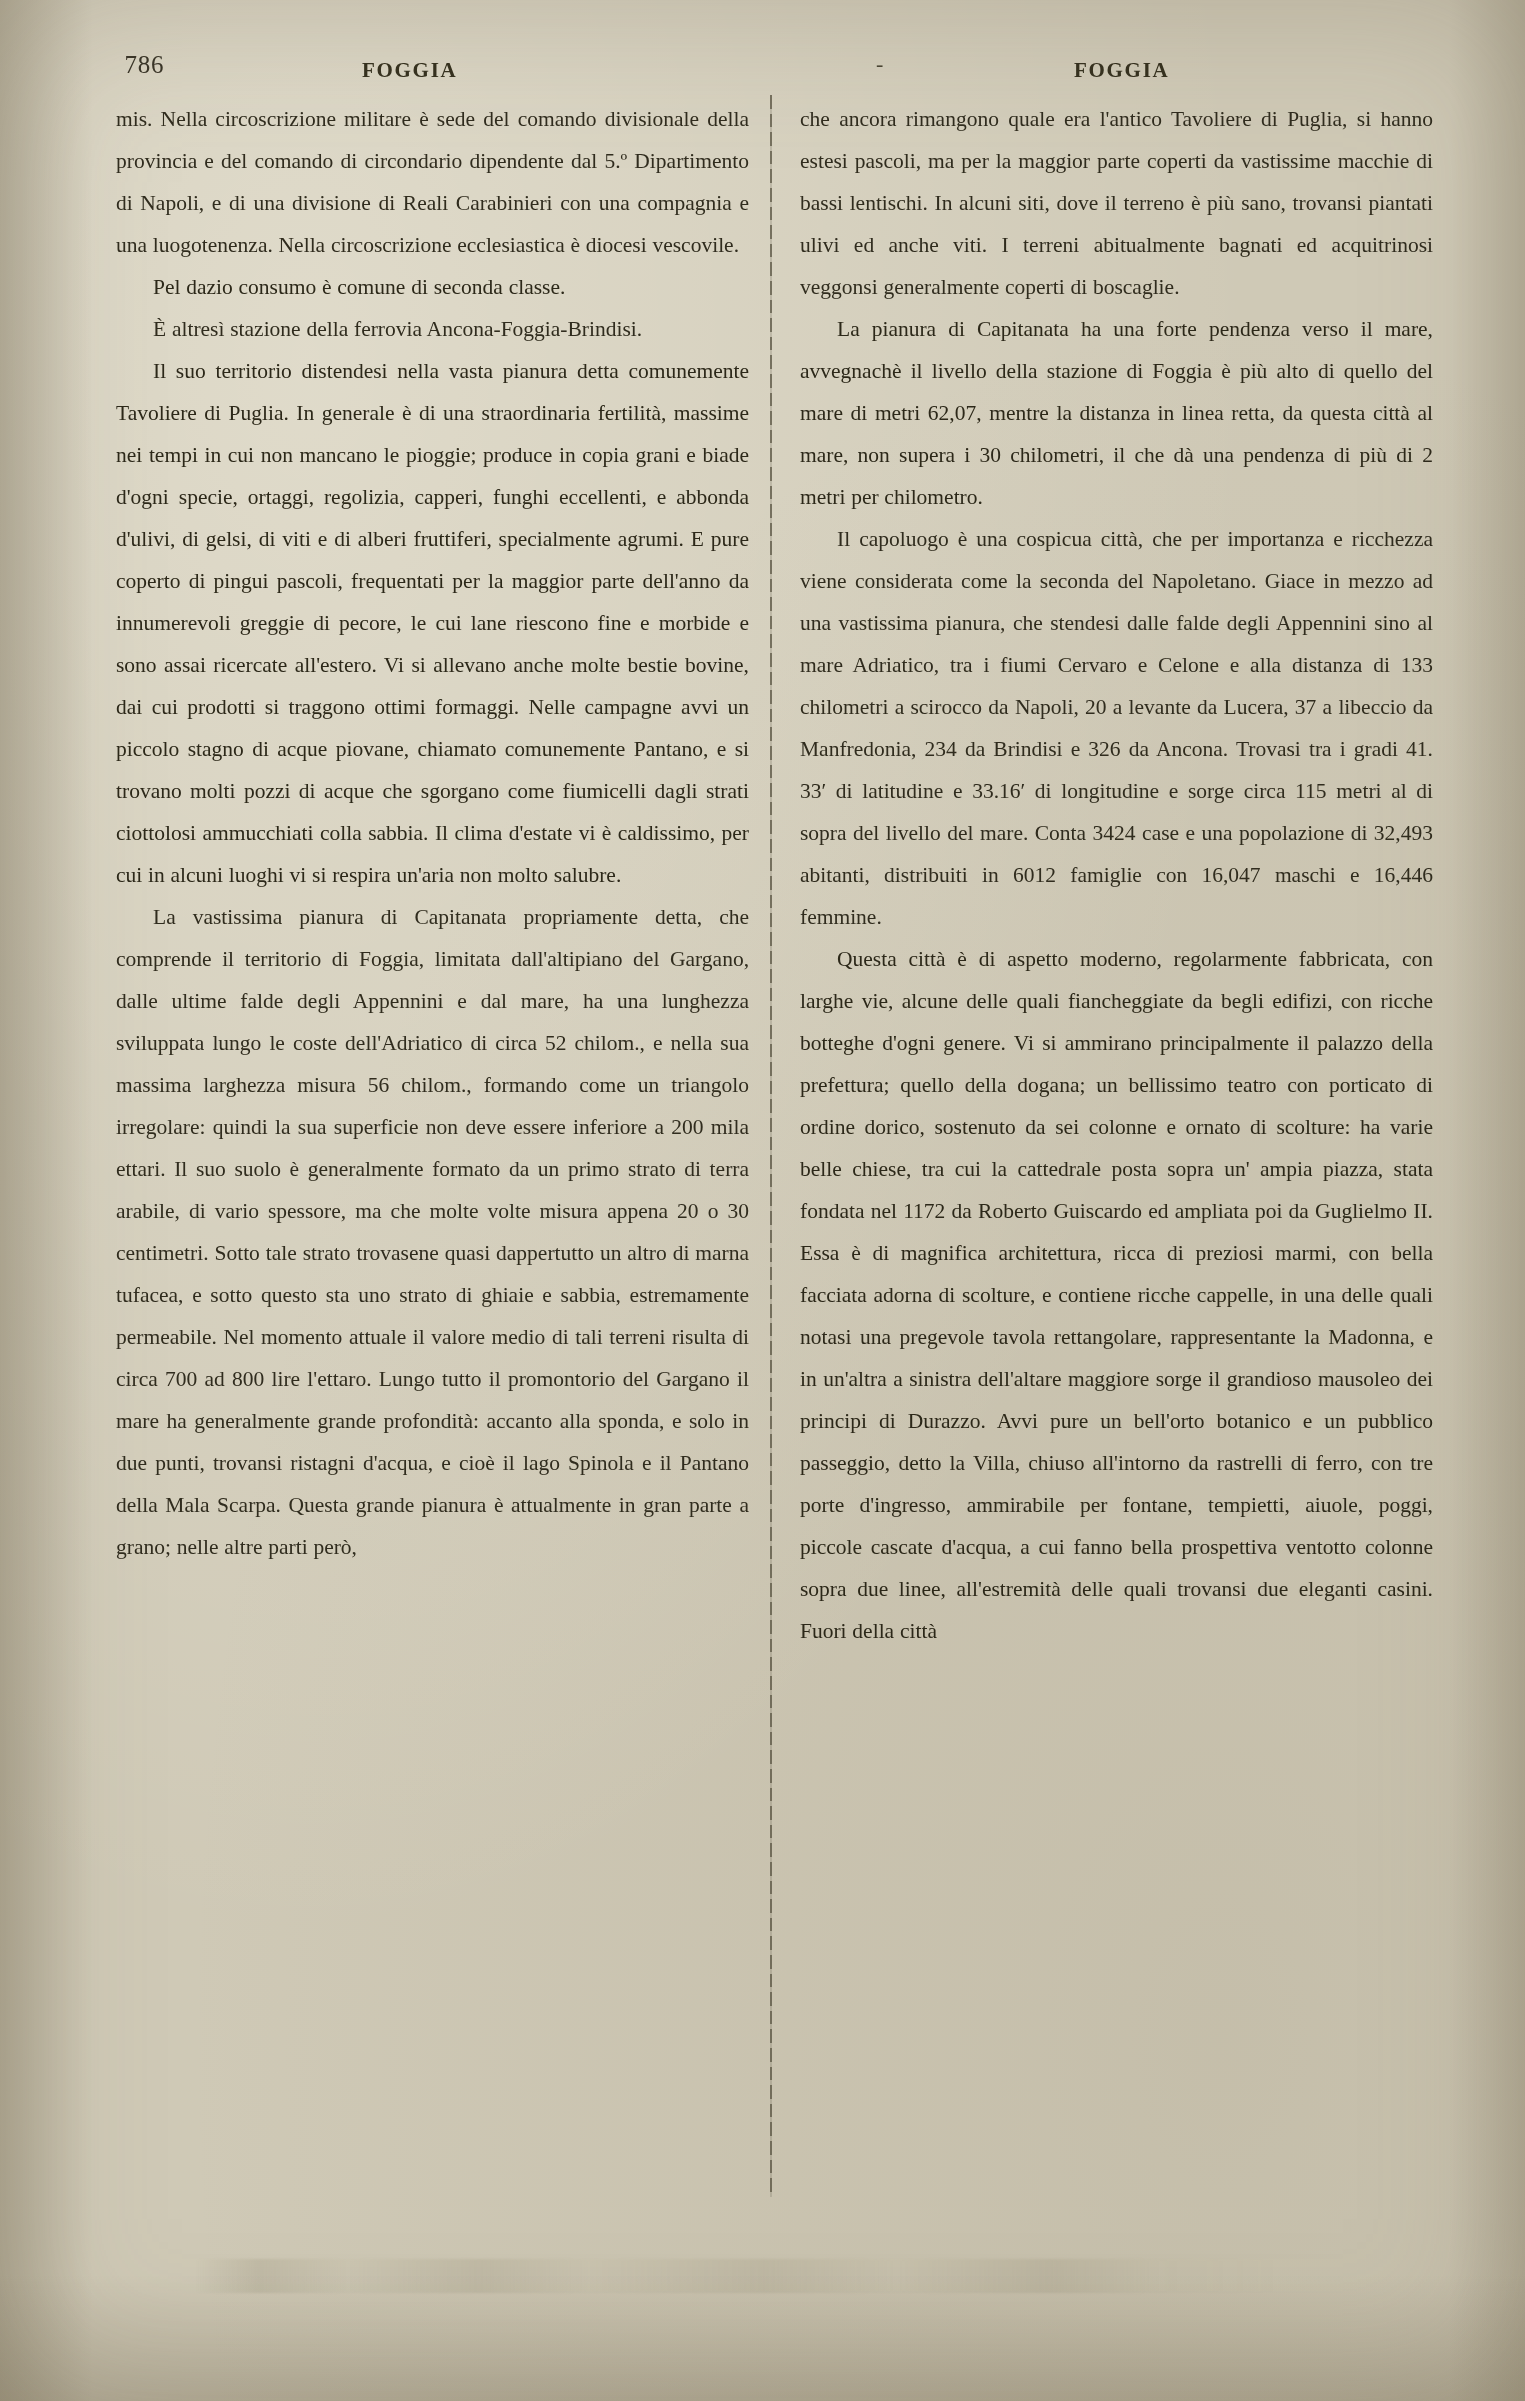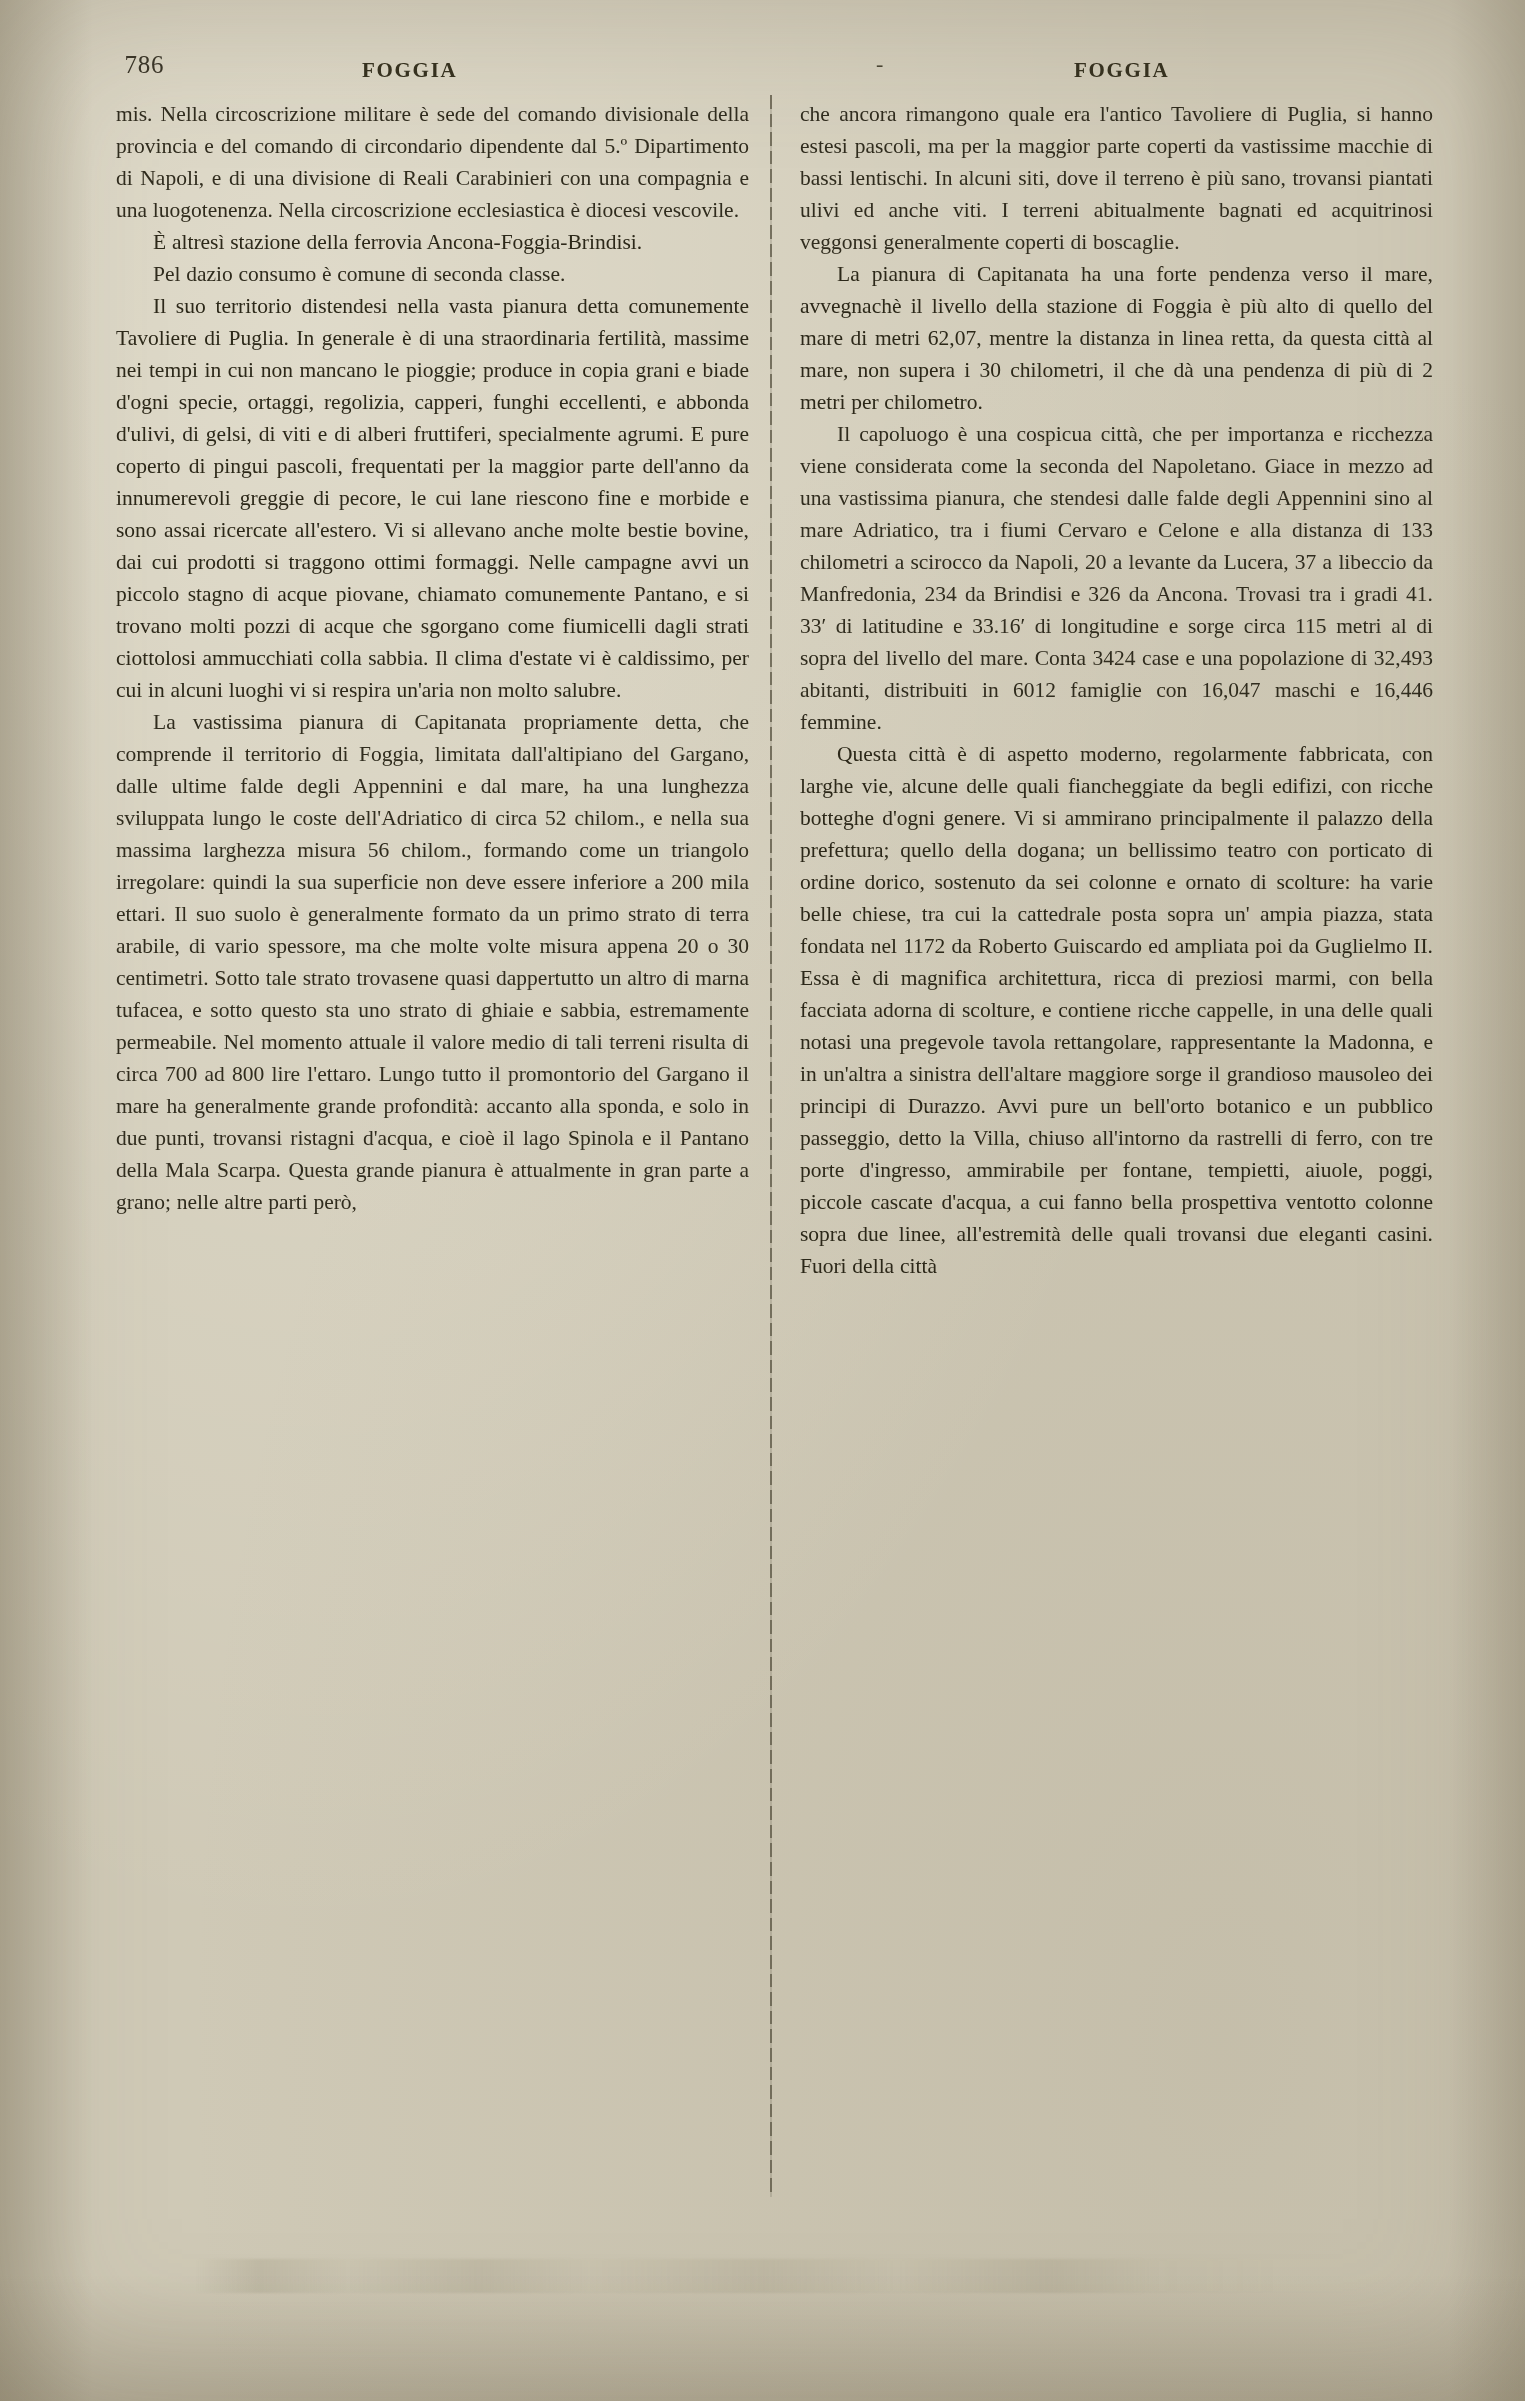--- a/index.html
+++ b/index.html
@@ -92,21 +92,21 @@
     background: repeating-linear-gradient(
       to bottom,
       #55503e 0px, #55503e 13.5px,
       rgba(85,80,62,0.25) 13.5px, rgba(85,80,62,0.25) 18.6px
     );
     opacity: .75;
   }
   p.para {
     margin: 0;
     font-size: 21.5px;
-    line-height: 32px;
+    line-height: 42px;
     text-align: justify;
     color: #2e2a1d;
     text-indent: 0;
     hyphens: manual;
     word-spacing: 0.4px;
   }
   p.indent {
     text-indent: 37px;
   }
   
@@ -167,22 +167,22 @@
       <span class="head-left">FOGGIA</span>
       <span class="dash-mark">-</span>
       <span class="head-right">FOGGIA</span>
     </div>
 
     <div class="columns">
       <div class="rule"></div>
 
       <div class="col">
         <p class="para">mis. Nella circoscrizione militare è sede del comando divisionale della provincia e del comando di circondario dipendente dal 5.º Dipartimento di Napoli, e di una divisione di Reali Carabinieri con una compagnia e una luogotenenza. Nella circoscrizione ecclesiastica è diocesi vescovile.</p>
+        <p class="para indent">Pel dazio consumo è comune di seconda classe.</p>
         <p class="para indent">È altresì stazione della ferrovia Ancona-Foggia-Brindisi.</p>
-        <p class="para indent">Pel dazio consumo è comune di seconda classe.</p>
         <p class="para indent">Il suo territorio distendesi nella vasta pianura detta comunemente Tavoliere di Puglia. In generale è di una straordinaria fertilità, massime nei tempi in cui non mancano le pioggie; produce in copia grani e biade d'ogni specie, ortaggi, regolizia, capperi, funghi eccellenti, e abbonda d'ulivi, di gelsi, di viti e di alberi fruttiferi, specialmente agrumi. E pure coperto di pingui pascoli, frequentati per la maggior parte dell'anno da innumerevoli greggie di pecore, le cui lane riescono fine e morbide e sono assai ricercate all'estero. Vi si allevano anche molte bestie bovine, dai cui prodotti si traggono ottimi formaggi. Nelle campagne avvi un piccolo stagno di acque piovane, chiamato comunemente Pantano, e si trovano molti pozzi di acque che sgorgano come fiumicelli dagli strati ciottolosi ammucchiati colla sabbia. Il clima d'estate vi è caldissimo, per cui in alcuni luoghi vi si respira un'aria non molto salubre.</p>
         <p class="para indent">La vastissima pianura di Capitanata propriamente detta, che comprende il territorio di Foggia, limitata dall'altipiano del Gargano, dalle ultime falde degli Appennini e dal mare, ha una lunghezza sviluppata lungo le coste dell'Adriatico di circa 52 chilom., e nella sua massima larghezza misura 56 chilom., formando come un triangolo irregolare: quindi la sua superficie non deve essere inferiore a 200 mila ettari. Il suo suolo è generalmente formato da un primo strato di terra arabile, di vario spessore, ma che molte volte misura appena 20 o 30 centimetri. Sotto tale strato trovasene quasi dappertutto un altro di marna tufacea, e sotto questo sta uno strato di ghiaie e sabbia, estremamente permeabile. Nel momento attuale il valore medio di tali terreni risulta di circa 700 ad 800 lire l'ettaro. Lungo tutto il promontorio del Gargano il mare ha generalmente grande profondità: accanto alla sponda, e solo in due punti, trovansi ristagni d'acqua, e cioè il lago Spinola e il Pantano della Mala Scarpa. Questa grande pianura è attualmente in gran parte a grano; nelle altre parti però,</p>
       </div>
 
       <div class="col">
         <p class="para">che ancora rimangono quale era l'antico Tavoliere di Puglia, si hanno estesi pascoli, ma per la maggior parte coperti da vastissime macchie di bassi lentischi. In alcuni siti, dove il terreno è più sano, trovansi piantati ulivi ed anche viti. I terreni abitualmente bagnati ed acquitrinosi veggonsi generalmente coperti di boscaglie.</p>
         <p class="para indent">La pianura di Capitanata ha una forte pendenza verso il mare, avvegnachè il livello della stazione di Foggia è più alto di quello del mare di metri 62,07, mentre la distanza in linea retta, da questa città al mare, non supera i 30 chilometri, il che dà una pendenza di più di 2 metri per chilometro.</p>
         <p class="para indent">Il capoluogo è una cospicua città, che per importanza e ricchezza viene considerata come la seconda del Napoletano. Giace in mezzo ad una vastissima pianura, che stendesi dalle falde degli Appennini sino al mare Adriatico, tra i fiumi Cervaro e Celone e alla distanza di 133 chilometri a scirocco da Napoli, 20 a levante da Lucera, 37 a libeccio da Manfredonia, 234 da Brindisi e 326 da Ancona. Trovasi tra i gradi 41. 33′ di latitudine e 33.16′ di longitudine e sorge circa 115 metri al di sopra del livello del mare. Conta 3424 case e una popolazione di 32,493 abitanti, distribuiti in 6012 famiglie con 16,047 maschi e 16,446 femmine.</p>
         <p class="para indent">Questa città è di aspetto moderno, regolarmente fabbricata, con larghe vie, alcune delle quali fiancheggiate da begli edifizi, con ricche botteghe d'ogni genere. Vi si ammirano principalmente il palazzo della prefettura; quello della dogana; un bellissimo teatro con porticato di ordine dorico, sostenuto da sei colonne e ornato di scolture: ha varie belle chiese, tra cui la cattedrale posta sopra un' ampia piazza, stata fondata nel 1172 da Roberto Guiscardo ed ampliata poi da Guglielmo II. Essa è di magnifica architettura, ricca di preziosi marmi, con bella facciata adorna di scolture, e contiene ricche cappelle, in una delle quali notasi una pregevole tavola rettangolare, rappresentante la Madonna, e in un'altra a sinistra dell'altare maggiore sorge il grandioso mausoleo dei principi di Durazzo. Avvi pure un bell'orto botanico e un pubblico passeggio, detto la Villa, chiuso all'intorno da rastrelli di ferro, con tre porte d'ingresso, ammirabile per fontane, tempietti, aiuole, poggi, piccole cascate d'acqua, a cui fanno bella prospettiva ventotto colonne sopra due linee, all'estremità delle quali trovansi due eleganti casini. Fuori della città</p>
       </div>

